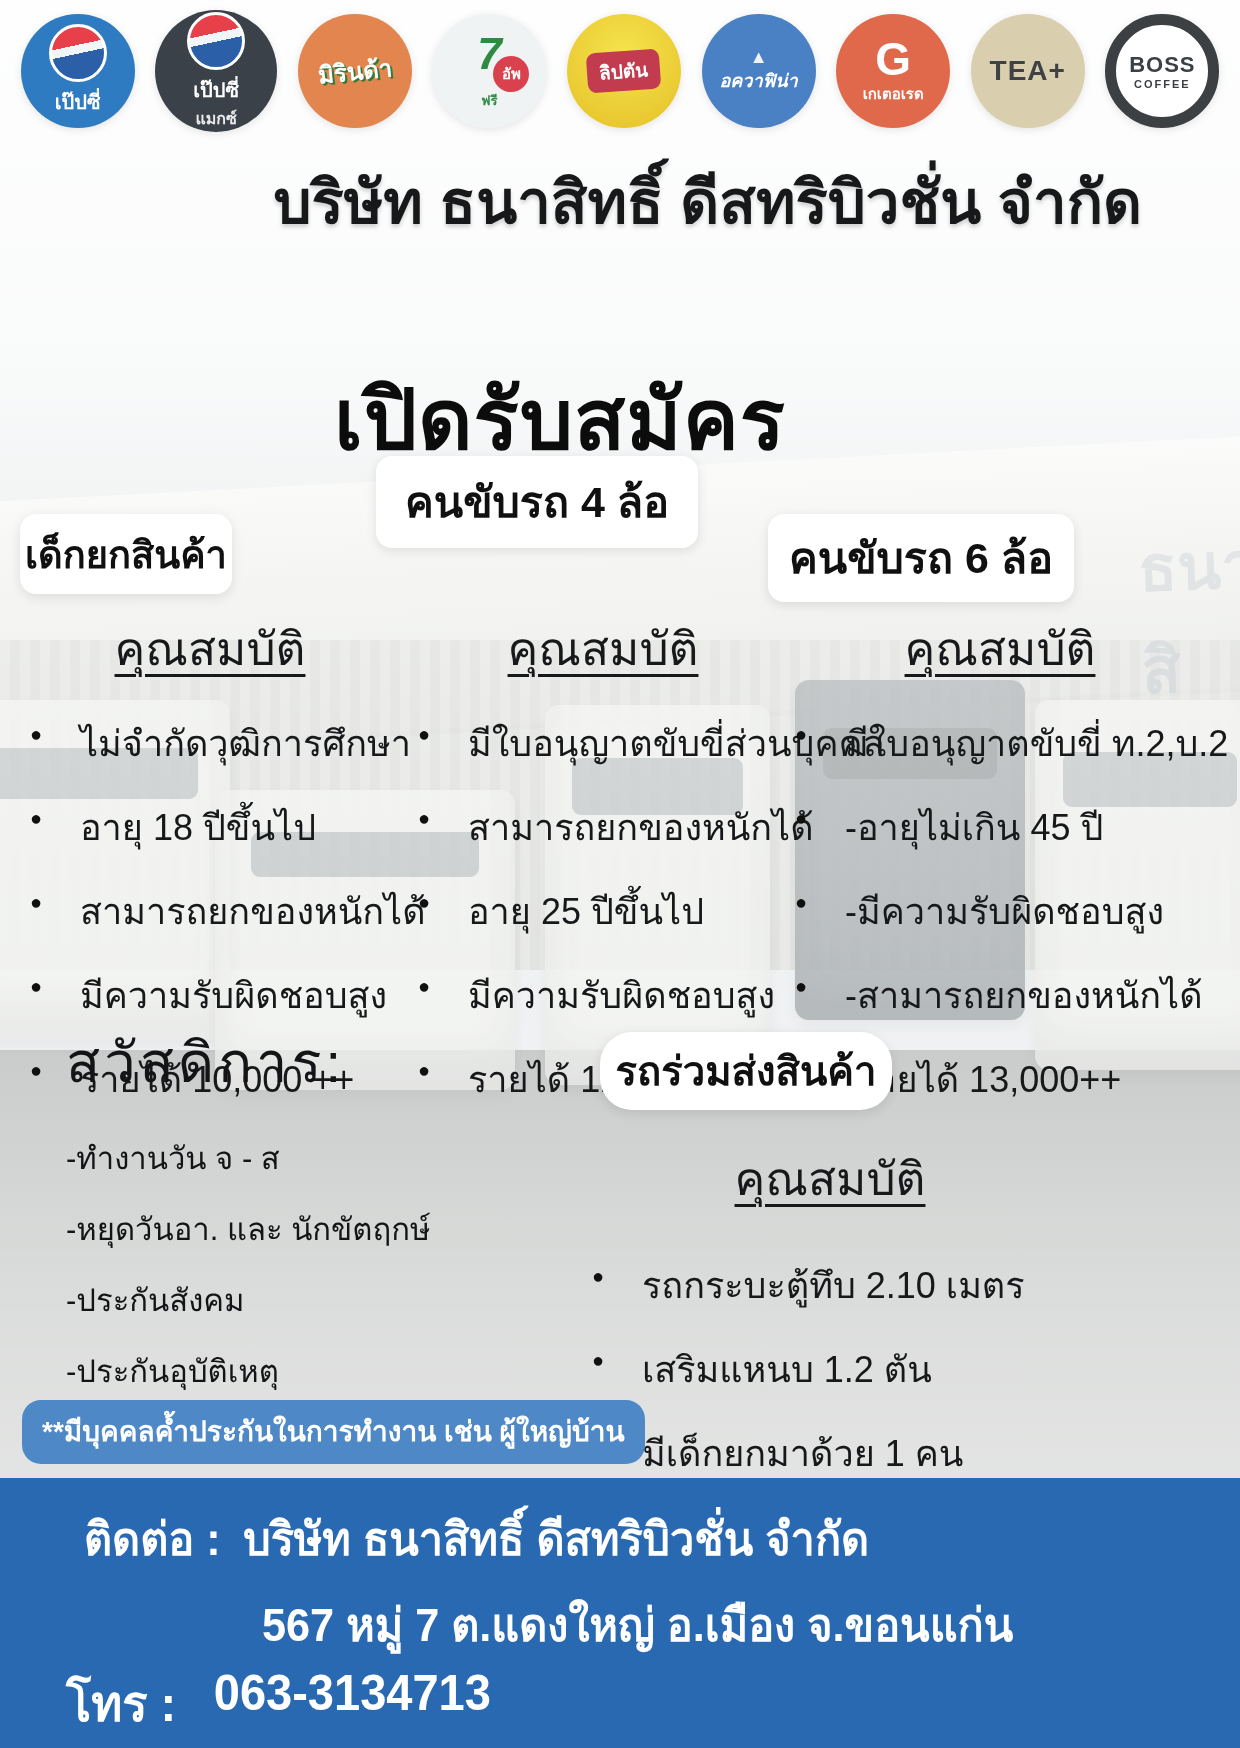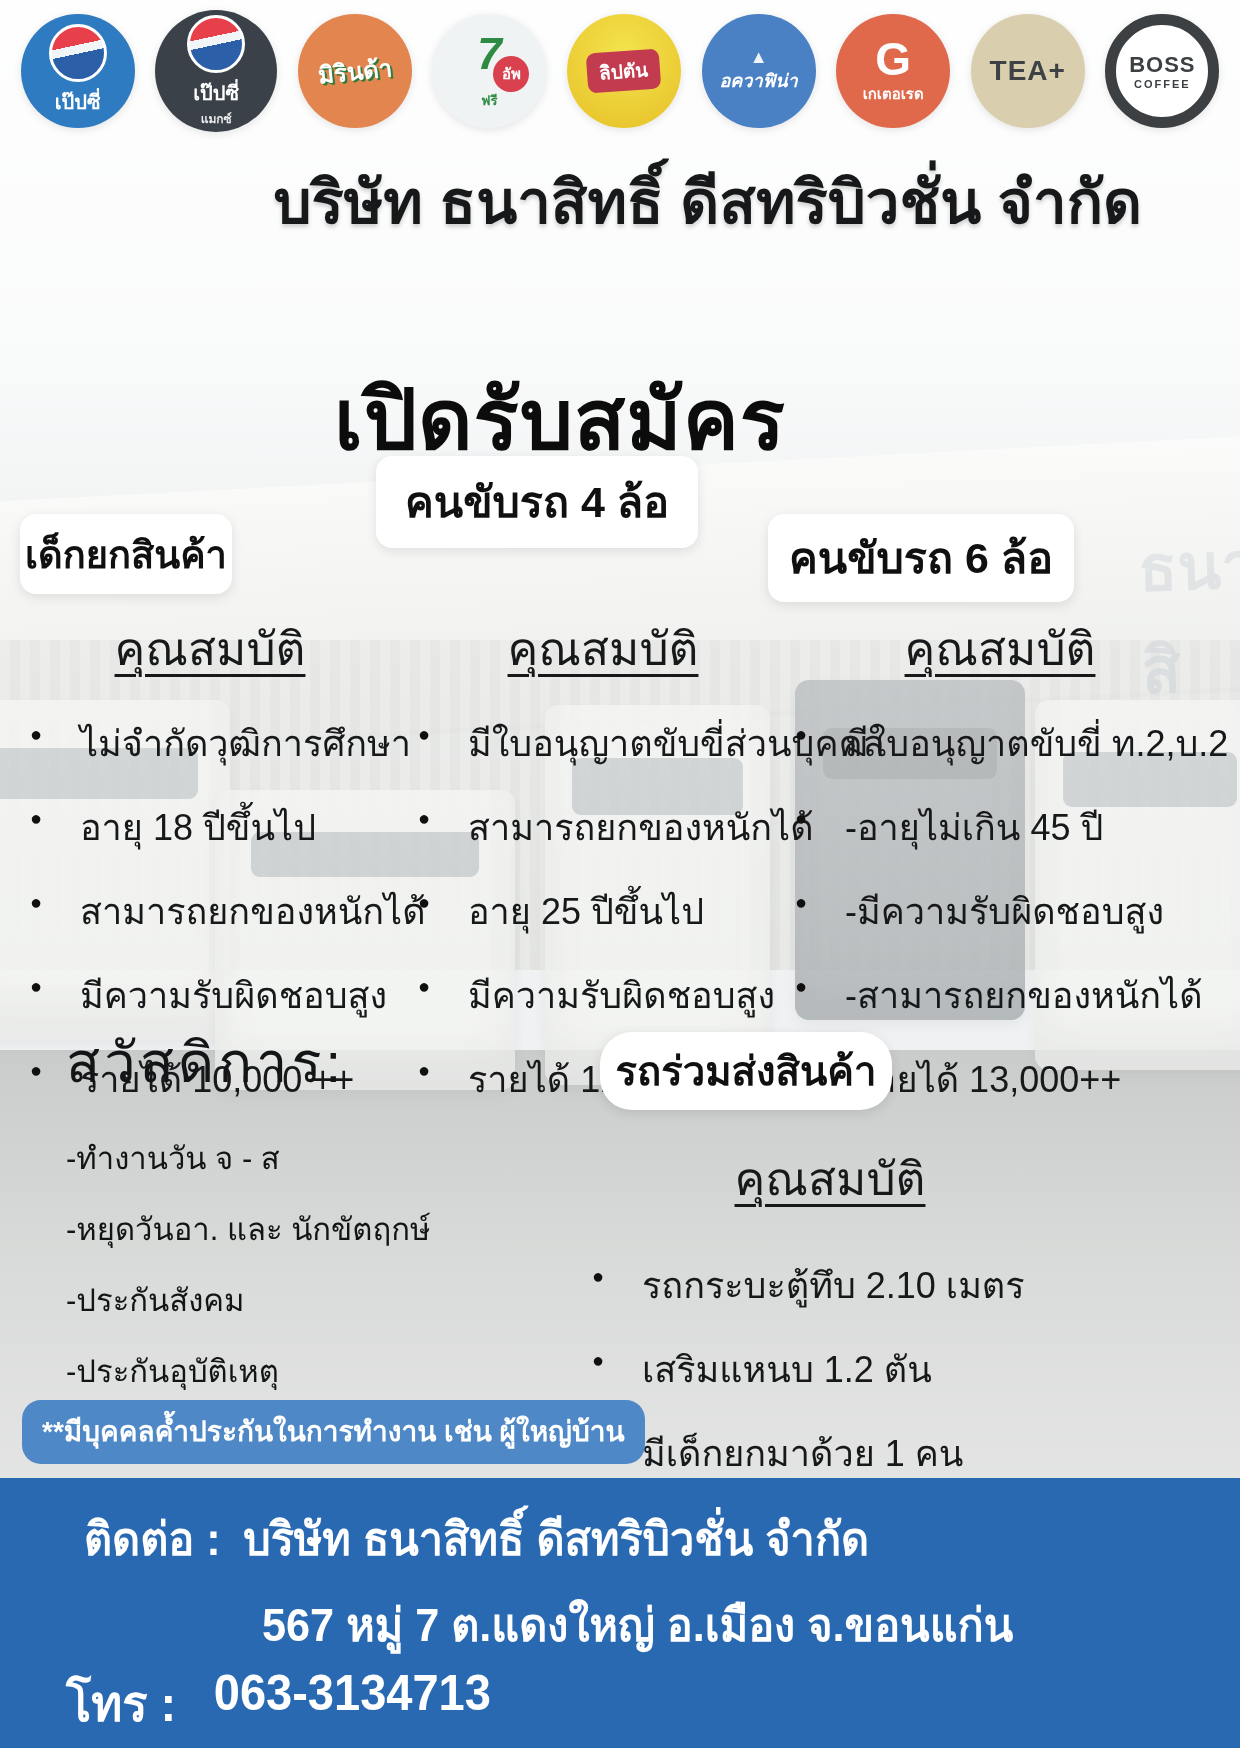--- a/index.html
+++ b/index.html
@@ -40,21 +40,21 @@
   .logo-row{position:absolute;top:10px;left:0;width:100%;display:flex;
     justify-content:space-evenly;align-items:center;z-index:2;}
   .logo{width:114px;height:114px;border-radius:50%;display:flex;flex-direction:column;
     align-items:center;justify-content:center;font-weight:700;color:#fff;
     box-shadow:0 2px 8px rgba(0,0,0,.10);box-sizing:border-box;text-align:center;}
   .logo-pepsi{background:#2f7bc1;}
   .logo-pepsimax{background:#3a4148;width:122px;height:122px;}
   .globe{width:52px;height:52px;border-radius:50%;border:3px solid #fff;margin-bottom:4px;
     background:linear-gradient(168deg,#e8404b 37%,#f2f5f7 37%,#f2f5f7 51%,#2b5fa7 51%);}
   .logo-label-th{font-size:20px;font-weight:700;}
-  .logo-sub{font-size:12px;opacity:.9;}
+  .logo-sub{font-size:16px;opacity:.9;}
   .logo-mirinda{background:#e2854e;}
   .logo-mirinda .logo-label-th{font-size:24px;color:#fff;text-shadow:2px 2px 0 #2e7d3a;transform:rotate(-6deg);}
   .logo-7up{background:#f0f3f4;}
   .seven{font-size:44px;font-weight:900;color:#2e8b44;font-style:italic;line-height:1;}
   .up-badge{background:#d8414d;color:#fff;font-size:15px;font-weight:700;border-radius:50%;
     width:36px;height:36px;display:flex;align-items:center;justify-content:center;margin-top:-20px;margin-left:44px;}
   .free{font-size:13px;color:#2e8b44;font-weight:700;margin-top:-2px;}
   .logo-lipton{background:radial-gradient(circle at 50% 35%,#f4e44e,#e6bf26);}
   .lipton-pill{background:#c33b4e;color:#fff;font-size:19px;font-weight:700;
     padding:5px 12px;border-radius:9px;transform:rotate(-4deg);}

